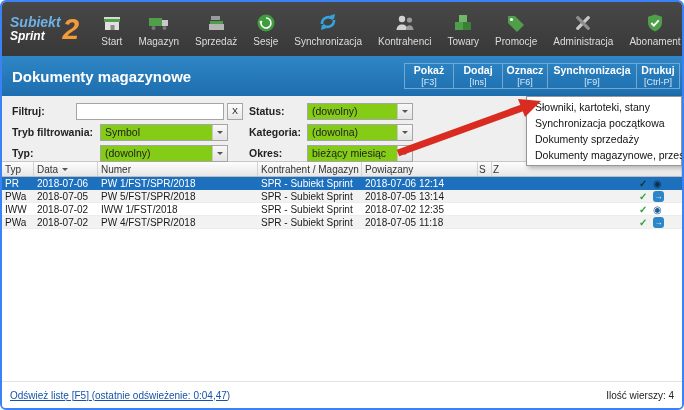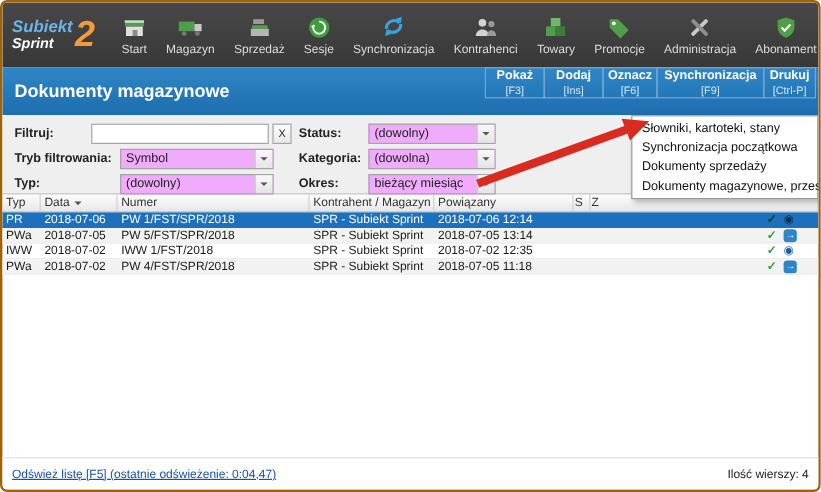--- a/index.html
+++ b/index.html
@@ -1,48 +1,48 @@
 <!DOCTYPE html>
 <html><head>
 <meta charset="utf-8">
 <style>
   *{margin:0;padding:0;box-sizing:border-box}
   html,body{width:684px;height:410px;background:#fff;font-family:"Liberation Sans",sans-serif}
-  .window{position:relative;width:684px;height:410px;border:2px solid #a16207;border-radius:6px;overflow:hidden;background:#fff}
+  .window{position:relative;width:684px;height:410px;border:2px solid #3b82f6;border-radius:6px;overflow:hidden;background:#fff}
 
   
   .toolbar{height:54px;background:linear-gradient(#484848,#383838);display:flex;align-items:stretch;padding:0 8px;color:#e6e6e6}
   .logo{display:flex;align-items:center;margin-right:14px;cursor:default}
   .logo-col{display:flex;flex-direction:column;line-height:1.05}
   .logo-l1{color:#6db3e8;font-weight:bold;font-style:italic;font-size:14px}
   .logo-l2{color:#fff;font-weight:bold;font-style:italic;font-size:12px}
   .logo-badge{color:#f29b38;font-weight:bold;font-style:italic;font-size:30px;margin-left:2px;line-height:1}
   .tb-item{display:flex;flex-direction:column;align-items:center;justify-content:center;gap:3px;padding:0 8px;font-size:10px;color:#ddd;cursor:pointer;white-space:nowrap}
   .tb-ic{height:22px;display:flex;align-items:flex-end}
   .tb-right{margin-left:auto;display:flex}
 
   
   .header{height:40px;background:linear-gradient(#2f86c6,#1d6eae);display:flex;align-items:stretch;color:#fff}
   .page-title{font-size:15px;font-weight:bold;align-self:center;padding-left:10px;flex:1}
-  .hbtns{display:flex;align-items:flex-start;margin-right:2px}
+  .hbtns{display:flex;align-items:center;margin-right:2px}
   .hbtn{border:1px solid #73a9d0;margin-left:-1px;display:flex;flex-direction:column;align-items:center;justify-content:center;line-height:1.25;cursor:pointer;text-align:center}
   .hbtn .lbl{font-size:10.5px;font-weight:bold;white-space:nowrap}
   .hbtn .key{font-size:9px;color:#d7e9f7}
   .hbtn:nth-child(1){width:50px}.hbtn:nth-child(2){width:50px}.hbtn:nth-child(3){width:46px}
   .hbtn:nth-child(4){width:90px}.hbtn:nth-child(5){width:44px}.hbtn:nth-child(6){width:40px}
 
   
   .filters{position:relative;height:66px;background:#efefef;border-bottom:1px solid #c6c6c6;font-size:10.5px;color:#222;padding:6px 0 0 10px}
   .frow{display:flex;align-items:center;height:18px;margin-bottom:3px}
   .flabel{font-weight:bold}
   .frow1 .flabel{width:64px}
   .frow23 .flabel{width:88px}
   .finput{width:148px;height:17px;border:1px solid #a5a5a5;background:#fff;font-size:10.5px;padding:0 3px;font-family:"Liberation Sans",sans-serif}
   .clear-btn{width:16px;height:17px;border:1px solid #a5a5a5;background:linear-gradient(#fdfdfd,#e8e8e8);font-size:9px;display:flex;align-items:center;justify-content:center;margin-left:3px;cursor:pointer}
-  .fselect{height:17px;border:1px solid #a5a5a5;background:#f0abfc;display:flex;align-items:center;padding-left:4px;position:relative;cursor:pointer}
+  .fselect{height:17px;border:1px solid #a5a5a5;background:#84cc16;display:flex;align-items:center;padding-left:4px;position:relative;cursor:pointer}
   .fselect.w-left{width:128px}
   .fselect.w-right{width:106px}
   .fselect .arr{position:absolute;right:0;top:0;bottom:0;width:15px;border-left:1px solid #c9c9c9;background:linear-gradient(#f8f8f8,#e4e4e4);display:flex;align-items:center;justify-content:center}
   .arr::after{content:'';border:3px solid transparent;border-top-color:#555;margin-top:4px}
   .rgroup{position:absolute;left:247px;display:flex;align-items:center;height:18px}
   .rg1{top:6px}.rg2{top:27px}.rg3{top:48px}
   .rlabel{font-weight:bold;width:58px}
 
   
   .thead{display:flex;height:15px;background:linear-gradient(#fdfdfd,#e7e7e7);border-bottom:1px solid #bdbdbd;color:#333;font-size:10px}

